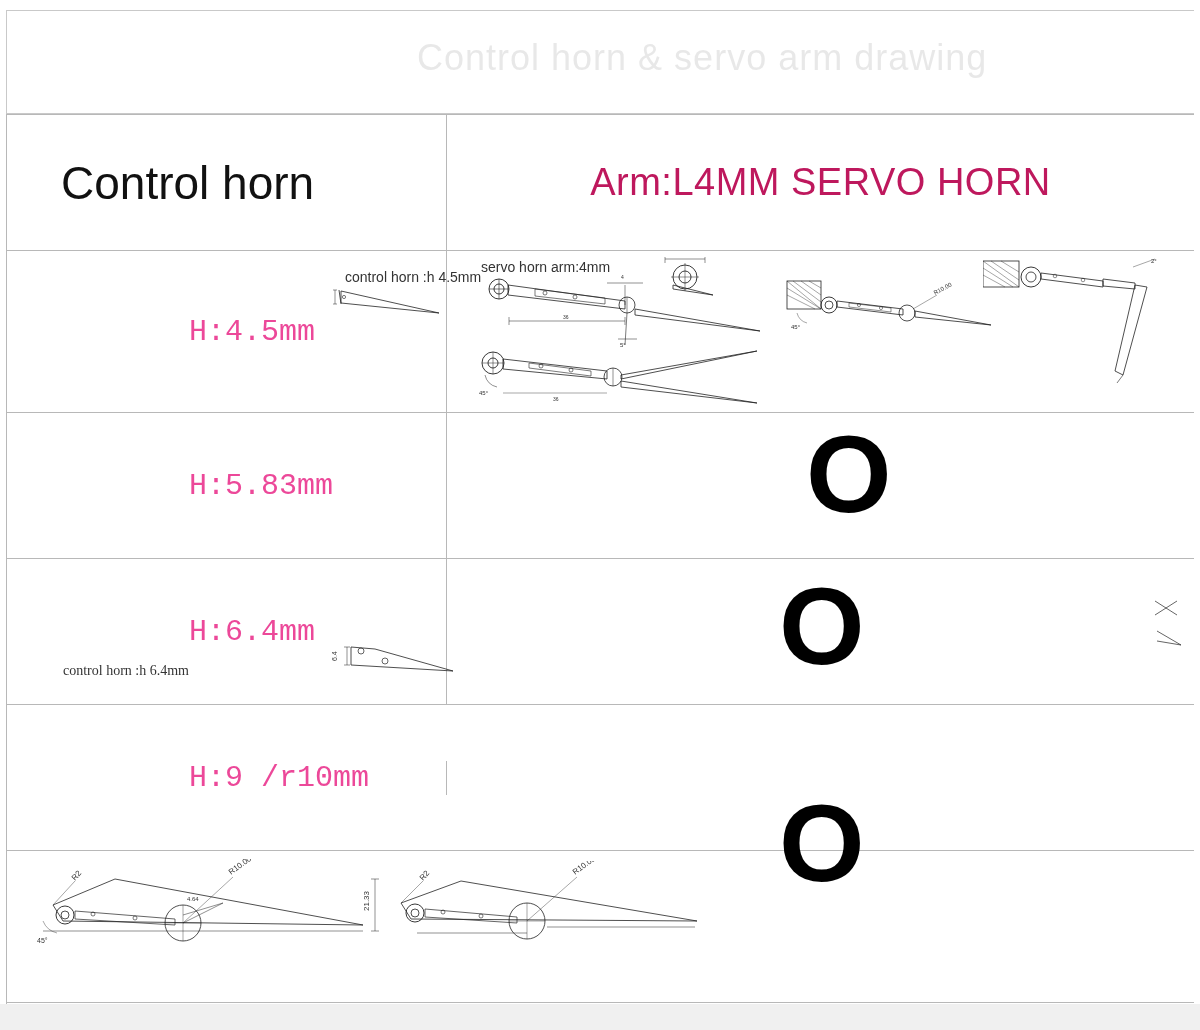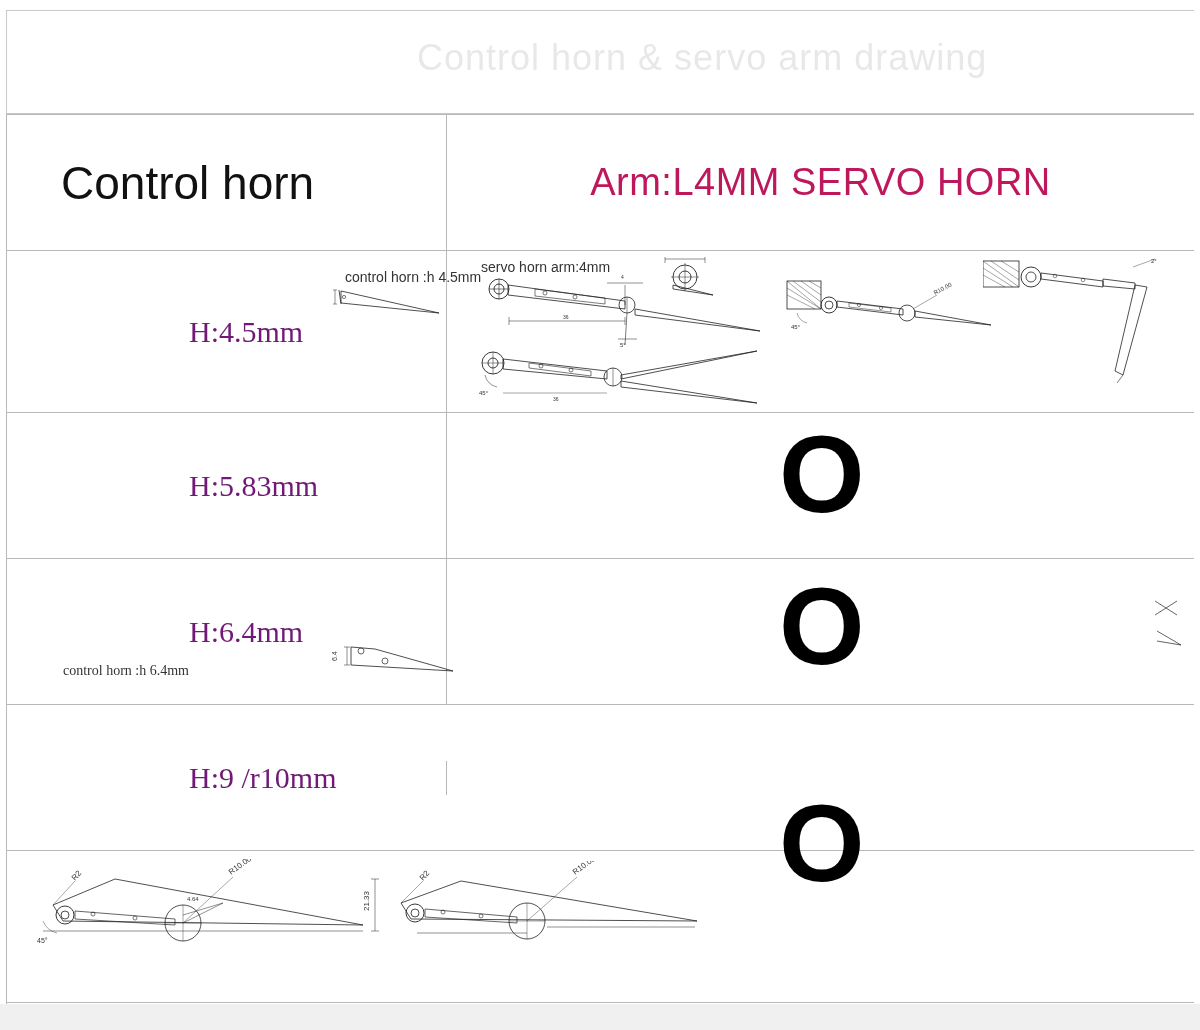--- a/index.html
+++ b/index.html
@@ -76,21 +76,21 @@
   }
   .cell-right {
     flex: 1 1 auto;
     box-sizing: border-box;
     position: relative;
     overflow: visible;
   }
 
   .row-header { height: 136px; }
   .row-1 { height: 162px; }
-  .row-2 { height: 146px; }
+  .row-2 { height: 146px; gap: 27px; }
   .row-3 { height: 146px; }
   .row-4 { height: 146px; align-items: center; }
   .row-5 { height: 152px; border-bottom: 1px solid #b8b8b8; }
 
   .hdr-left-text {
     font-size: 46px;
     font-weight: 400;
     padding-left: 54px;
     color: #111;
     font-family: "Liberation Sans", sans-serif;
@@ -102,22 +102,22 @@
     width: 100%;
     padding-top: 46px;
     box-sizing: border-box;
     color: #be185d;
     font-family: "Liberation Sans", sans-serif;
     letter-spacing: 0.5px;
   }
   .row-label {
     font-size: 30px;
     padding-left: 182px;
-    color: #701a75;
-    font-family: Liberation Serif, serif;
+    color: #ec4899;
+    font-family: Liberation Mono, monospace;
   }
 
   
   .big-o {
     position: absolute;
     font-size: 110px;
     font-weight: bold;
     font-family: "Liberation Sans", sans-serif;
     color: #000;
     line-height: 1;

